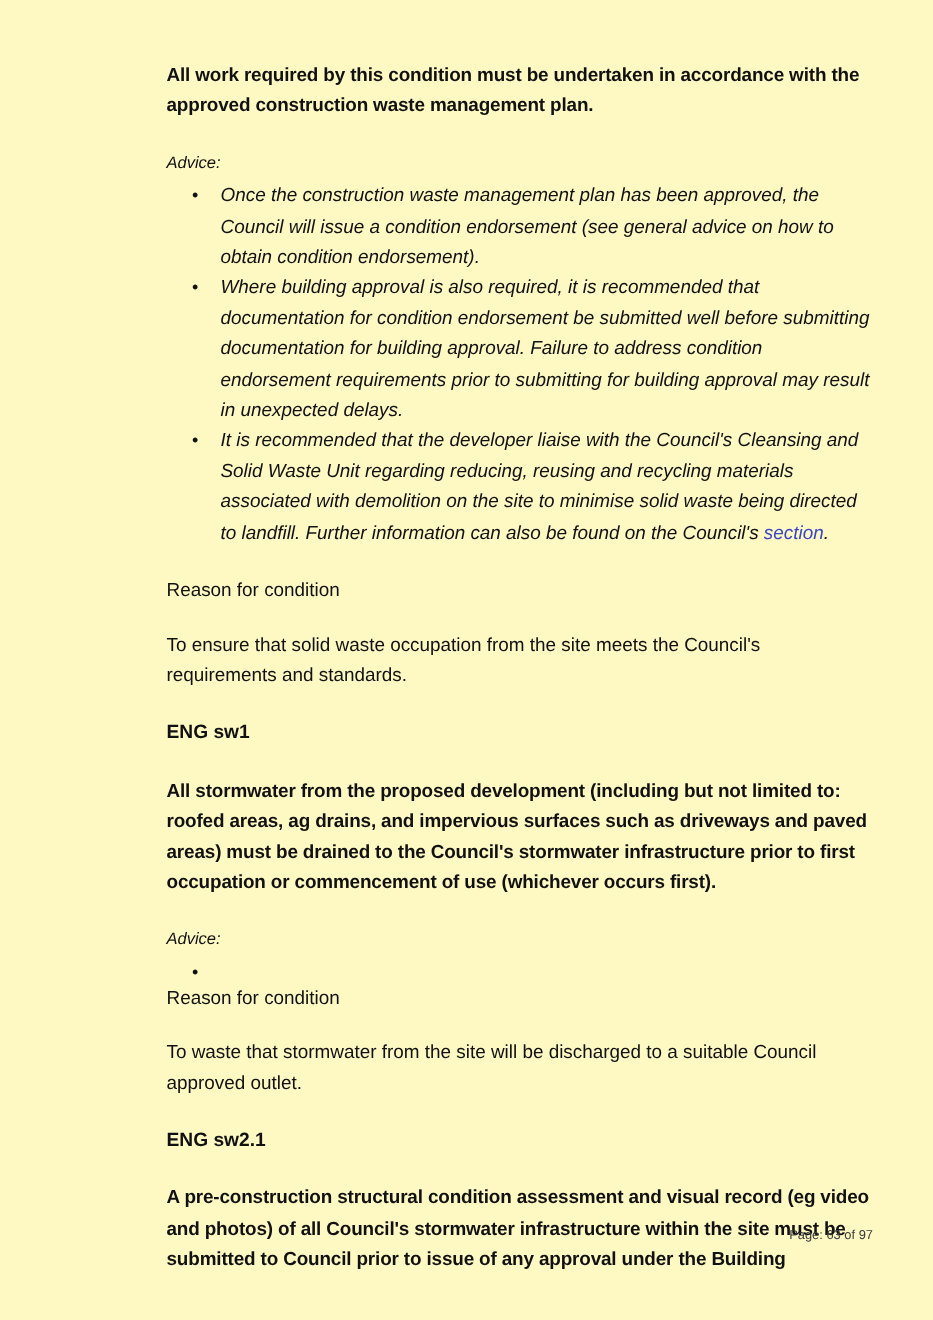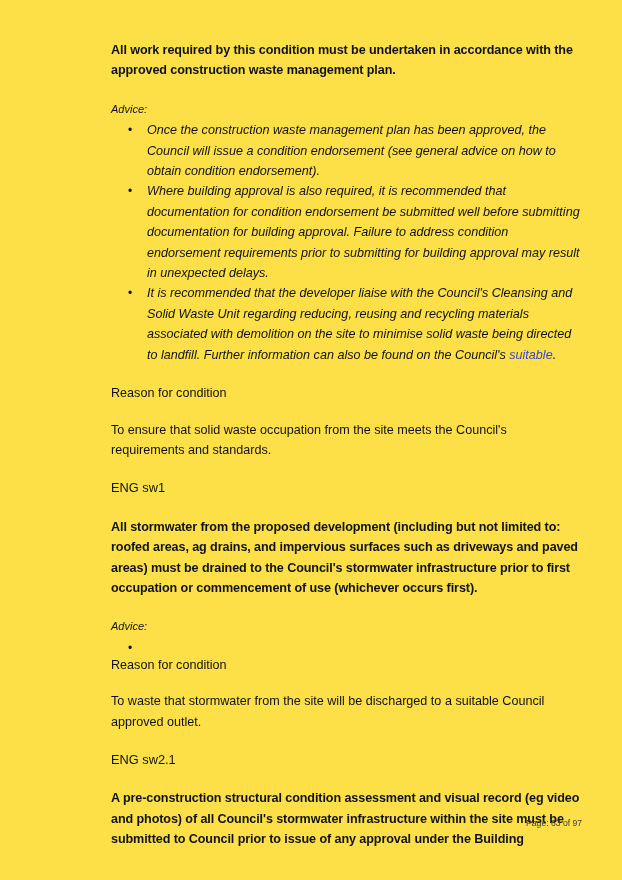--- a/index.html
+++ b/index.html
@@ -4,21 +4,21 @@
 <style>
   html, body {
     margin: 0;
     padding: 0;
     background: #ffffff;
   }
   .page {
     position: relative;
     width: 622px;
     height: 880px;
-    background: #fde047;
+    background: #fef9c3;
     overflow: hidden;
     font-family: "Liberation Sans", sans-serif;
     color: #111111;
     -webkit-font-smoothing: antialiased;
   }
   .content {
     position: absolute;
     left: 111px;
     top: 40px;
     width: 471px;
@@ -40,21 +40,21 @@
     margin: 0 0 1px 0;
   }
   .plain {
     font-size: 12.6px;
     line-height: 20.4px;
     margin: 0 0 18px 0;
   }
   .plain.tight { margin-bottom: 16px; }
   .heading {
     font-size: 12.8px;
-    font-weight: normal;
+    font-weight: bold;
     line-height: 20.4px;
     margin: 0 0 18px 0;
   }
 
   
   ul.bullets {
     list-style: none;
     margin: 0 0 18px 0;
     padding: 0;
   }
@@ -106,21 +106,21 @@
       <li>
         <span class="bullet-dot">•</span>
         <span>Once the construction waste management plan has been approved, the Council will issue a condition endorsement (see general advice on how to obtain condition endorsement).</span>
       </li>
       <li>
         <span class="bullet-dot">•</span>
         <span>Where building approval is also required, it is recommended that documentation for condition endorsement be submitted well before submitting documentation for building approval. Failure to address condition endorsement requirements prior to submitting for building approval may result in unexpected delays.</span>
       </li>
       <li>
         <span class="bullet-dot">•</span>
-        <span>It is recommended that the developer liaise with the Council's Cleansing and Solid Waste Unit regarding reducing, reusing and recycling materials associated with demolition on the site to minimise solid waste being directed to landfill. Further information can also be found on the Council's </span><a class="link" href="#">suitable</a><span>.</span>
+        <span>It is recommended that the developer liaise with the Council's Cleansing and Solid Waste Unit regarding reducing, reusing and recycling materials associated with demolition on the site to minimise solid waste being directed to landfill. Further information can also be found on the Council's </span><a class="link" href="#">section</a><span>.</span>
       </li>
     </ul>
 
     <p class="plain tight">Reason for condition</p>
 
     <p class="plain">To ensure that solid waste occupation from the site meets the Council's requirements and standards.</p>
 
     <p class="heading">ENG sw1</p>
 
     <p class="cond-body">All stormwater from the proposed development (including but not limited to: roofed areas, ag drains, and impervious surfaces such as driveways and paved areas) must be drained to the Council's stormwater infrastructure prior to first occupation or commencement of use (whichever occurs first).</p>

